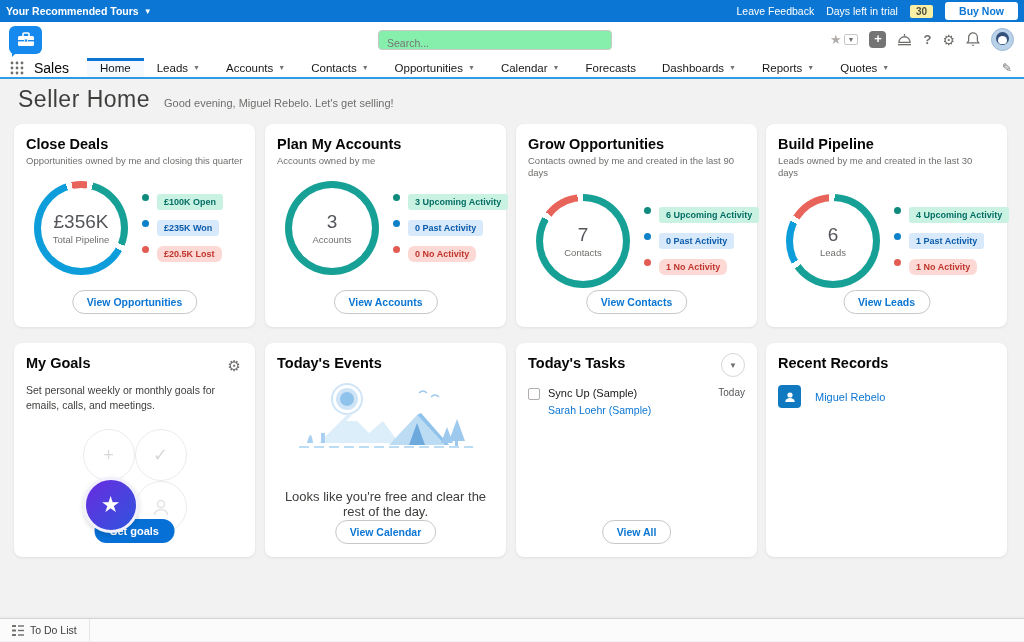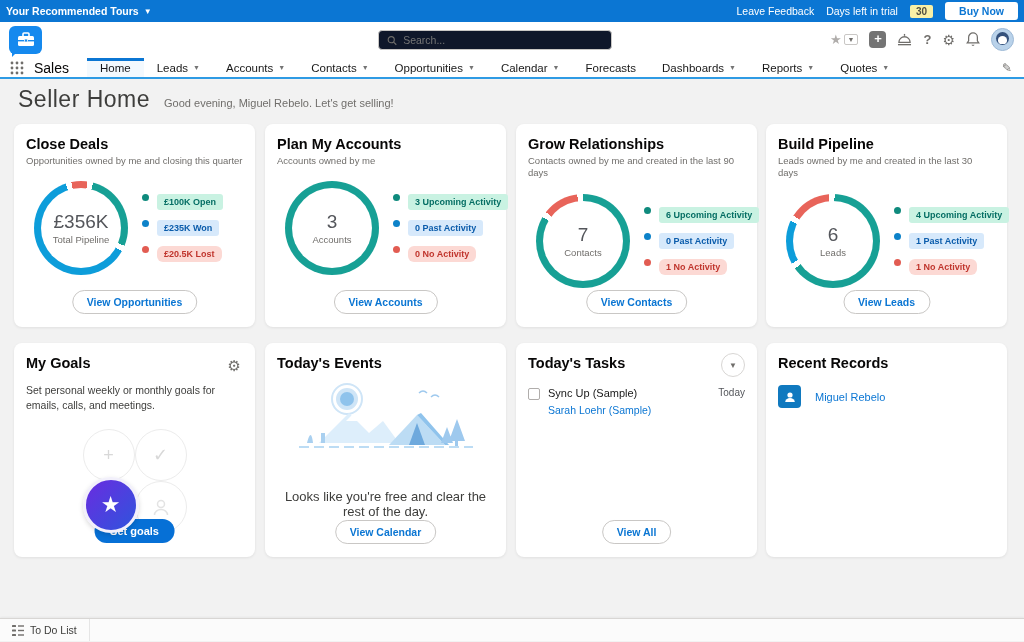--- a/index.html
+++ b/index.html
@@ -11,21 +11,21 @@
   .trial-left { color:#fff; font-size:10.5px; font-weight:bold; display:flex; align-items:center; gap:5px; }
   .trial-right { display:flex; align-items:center; gap:12px; color:#fff; font-size:10.5px; }
   .trial-days-badge { background:#f9f0a6; color:#514f42; font-size:10px; font-weight:bold; padding:1px 6px; border-radius:2px; }
   .buy-now-btn { background:#fff; color:#0b76d3; font-size:10.5px; font-weight:bold; border:none; border-radius:3px; padding:3px 14px; cursor:pointer; }
   .caret { font-size:8px; }
 
   
   .global-header { position:absolute; top:22px; left:0; right:0; height:36px; background:#fff; display:flex; align-items:center; }
   .app-logo { position:absolute; left:9px; top:4px; width:33px; height:28px; background:#1589ee; border-radius:6px; display:flex; align-items:center; justify-content:center; }
   .app-logo::after{ content:""; position:absolute; left:3px; bottom:-3px; width:0; height:0; border-left:7px solid #1589ee; border-bottom:7px solid transparent; }
-  .search-box { position:absolute; left:378px; top:8px; width:234px; height:20px; border:1px solid #c9c7c5; border-radius:4px; background:#0f172a; display:flex; align-items:center; padding:0 8px; gap:6px; }
+  .search-box { position:absolute; left:378px; top:8px; width:234px; height:20px; border:1px solid #c9c7c5; border-radius:4px; background:#86efac; display:flex; align-items:center; padding:0 8px; gap:6px;flex-direction:column; }
   .search-box input { border:none; outline:none; font-size:10.5px; color:#706e6b; width:100%; background:transparent; font-family:inherit; }
   .header-icons { position:absolute; right:10px; top:6px; display:flex; align-items:center; gap:11px; color:#706e6b; }
   .fav-group { display:flex; align-items:center; }
   .fav-star { font-size:13px; color:#b0adab; }
   .fav-drop { font-size:7px; color:#706e6b; border:1px solid #c9c7c5; border-radius:2px; padding:1px 3px; margin-left:2px; }
   .plus-box { width:17px; height:17px; background:#747474; color:#fff; border-radius:4px; font-size:13px; line-height:15px; text-align:center; font-weight:bold; }
   .hdr-glyph { font-size:14px; color:#706e6b; }
   .help-glyph { font-size:13px; font-weight:bold; color:#706e6b; }
   .avatar { width:23px; height:23px; border-radius:50%; background:#b9d2ea; position:relative; overflow:hidden; border:1px solid #9db9d6; }
   .avatar::before { content:""; position:absolute; left:4px; top:3px; width:13px; height:13px; border-radius:50%; background:#34517c; }
@@ -274,21 +274,21 @@
       <div class="legend-row">
           <span class="legend-dot dot-red"></span>
           <span class="legend-pill pill-red">0 No Activity</span>
         </div>
     </div>
   </div>
   <button class="pill-btn">View Accounts</button>
 </div>
 
 <div class="card row1 c3">
-  <div class="card-title">Grow Relationships</div>
+  <div class="card-title">Grow Opportunities</div>
   <div class="card-sub">Contacts owned by me and created in the last 90 days</div>
   <div class="chart-row">
     <div class="donut donut-contacts">
       <div class="donut-center">
         <div class="donut-value">7</div>
         <div class="donut-label">Contacts</div>
       </div>
     </div>
     <div class="legend">
       <div class="legend-row">

